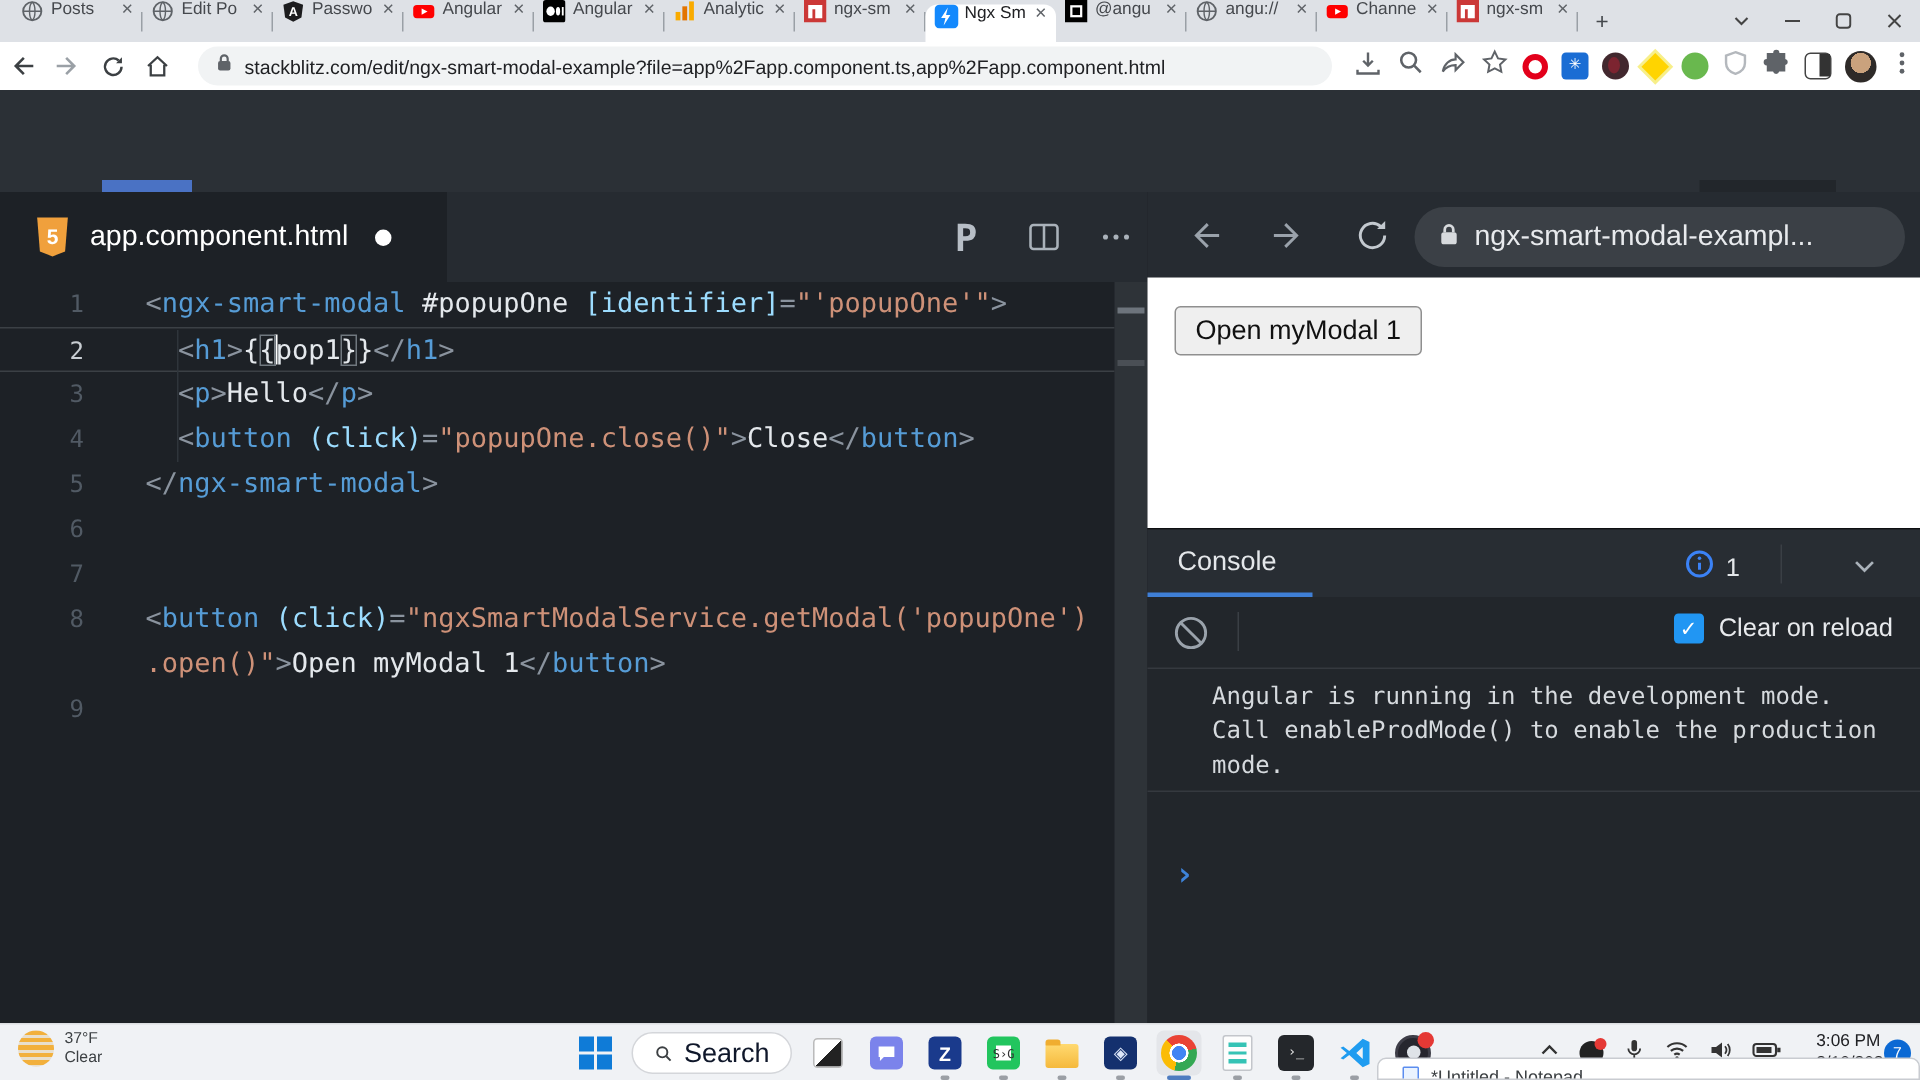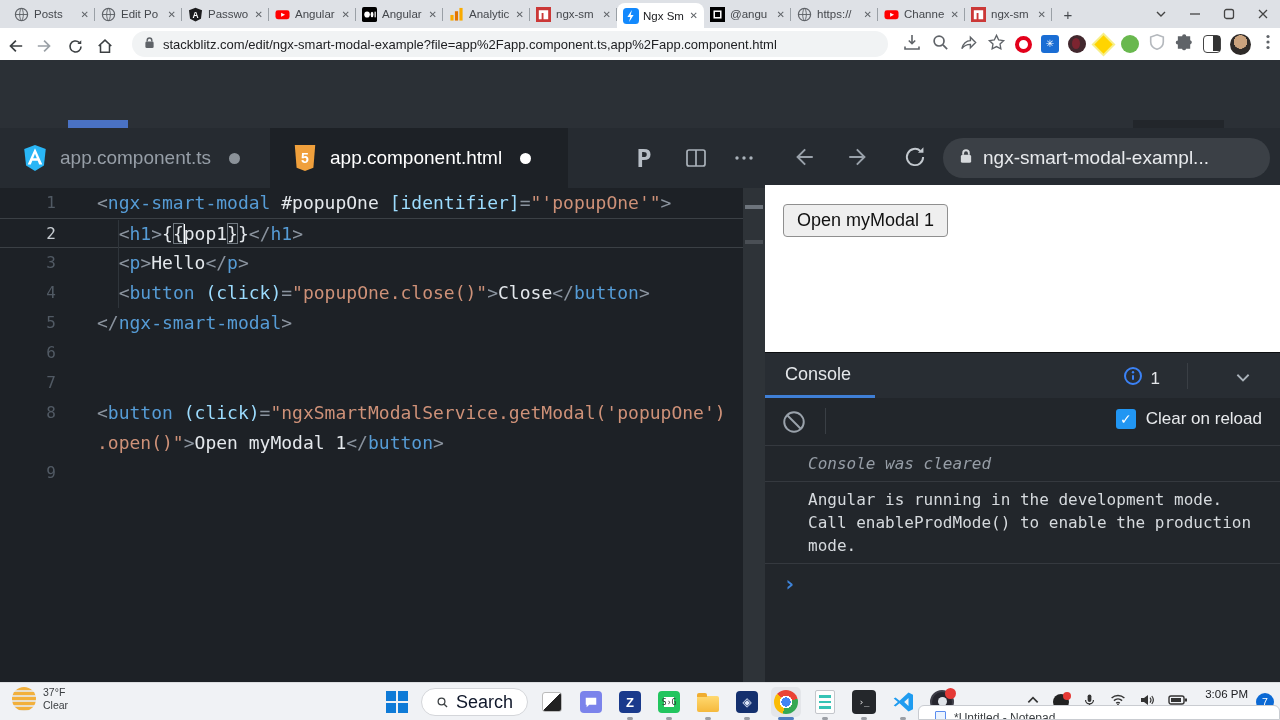--- a/index.html
+++ b/index.html
@@ -3,32 +3,32 @@
 <meta charset="utf-8">
 <style>
   *{margin:0;padding:0;box-sizing:border-box}
   html,body{width:1280px;height:720px;overflow:hidden;font-family:"Liberation Sans",sans-serif}
   #screen{position:relative;width:1280px;height:720px;background:#1d2126;overflow:hidden}
   .ic svg{display:block}
 
   
   .tabstrip{position:absolute;left:0;top:0;width:1280px;height:28px;background:#dee1e6}
   #tabs{position:absolute;left:8px;top:0;height:28px;display:flex}
-  .btab{position:relative;width:87px;height:28px;display:flex;align-items:center;gap:5px;padding:0 6px;font-size:11.5px;color:#45484d;cursor:default}
+  .btab{position:relative;width:87px;height:28px;display:flex;gap:5px;padding:0 6px;font-size:11.5px;color:#45484d;cursor:default}
   .btab .tlabel{flex:1;white-space:nowrap;overflow:hidden;max-width:50px}
   .btab .tclose{color:#5f6368;font-size:10px;flex:0 0 auto}
   .btab.active{background:#fff;border-radius:8px 8px 0 0;margin-top:3px;height:25px;color:#202124}
   .btab:not(.active)::after{content:"";position:absolute;right:0;top:8px;height:13px;width:1px;background:#9aa0a6}
   .btab .fav{width:15px;height:15px;flex:0 0 15px}
   .newtab{position:absolute;left:1058px;top:5px;width:20px;height:20px;text-align:center;line-height:19px;font-size:15px;color:#45484d;border-radius:50%}
   .winctl{position:absolute;top:0;height:28px;display:flex;align-items:center}
   .winctl span{width:34px;height:28px;display:flex;align-items:center;justify-content:center}
 
   
-  .addrbar{position:absolute;left:0;top:28px;width:1280px;height:32px;background:#fff;display:flex;align-items:flex-end}
+  .addrbar{position:absolute;left:0;top:28px;width:1280px;height:32px;background:#fff;display:flex;align-items:center}
   .navic{width:30px;height:28px;display:flex;align-items:center;justify-content:center}
   .urlpill{position:absolute;left:132px;top:3px;width:756px;height:26px;background:#f1f3f4;border-radius:14px;display:flex;align-items:center;padding:0 12px;gap:8px}
   .urltext{font-size:13px;color:#202124;white-space:nowrap;overflow:hidden}
   .addr-right{position:absolute;right:4px;top:0;height:32px;display:flex;align-items:center;gap:9px}
   .extdot{width:18px;height:18px;border-radius:4px}
   .ext-opera{width:17px;height:17px;border-radius:50%;border:4.5px solid #e3001b;background:#fff}
   .ext-blue{background:#1a6dd4;border-radius:3px;color:#fff;font-size:10px;text-align:center;line-height:18px}
   .ext-dark{border-radius:50%;background:#42282e;position:relative}
   .ext-dark::after{content:"";position:absolute;left:4px;top:3px;width:8px;height:11px;border-radius:50%;background:#7c2430}
   .ext-adblock{width:13px;height:13px;background:#ffd400;transform:rotate(45deg);margin:2px;box-shadow:0 0 0 2px #f7ef8a}
@@ -123,21 +123,21 @@
   .chromeic{width:24px;height:24px;border-radius:50%;background:
      radial-gradient(circle,#4285f4 0 27%,#fff 28% 37%,rgba(0,0,0,0) 38%),
      conic-gradient(from -45deg,#ea4335 0 120deg,#34a853 0 240deg,#fbbc05 0 360deg)}
   .notepadic{width:20px;height:24px;background:#fdfdfd;border:1px solid #c3c6cb;border-radius:2px;padding:4px 3px;display:flex;flex-direction:column;gap:3px}
   .notepadic div{height:2.5px;background:#35c3b5}
   .terminalic{background:#24272b;color:#e6e6e6;font-size:9px;font-family:"DejaVu Sans Mono",monospace;border-radius:4px;width:24px;height:24px;display:flex;align-items:center;justify-content:center}
   .obsic{position:relative;width:24px;height:24px;border-radius:50%;background:#26262e;border:2px solid #3e3e48}
   .obsic::before{content:"";position:absolute;left:6px;top:5px;width:9px;height:9px;border-radius:50%;background:#dfe3e8}
   .obsic::after{content:"";position:absolute;right:-4px;top:-4px;width:11px;height:11px;border-radius:50%;background:#e53935}
   .tray{position:absolute;right:92px;top:0;height:38px;display:flex;align-items:center;gap:13px}
-  .clock{position:absolute;right:32px;top:4px;text-align:right;font-size:11.5px;color:#202124;line-height:15px}
+  .clock{position:absolute;right:18px;top:4px;font-size:11.5px;color:#202124;line-height:15px}
   .traybadge{position:absolute;right:6px;top:10px;width:18px;height:18px;border-radius:50%;background:#0b69d4;color:#fff;font-size:10.5px;text-align:center;line-height:18px}
   .obsmini{position:relative;width:16px;height:16px;border-radius:50%;background:#222}
   .obsmini::after{content:"";position:absolute;right:-2px;top:-2px;width:8px;height:8px;border-radius:50%;background:#e53935}
 
   .tooltip{position:absolute;left:918px;top:705px;width:362px;height:15px;background:#fff;border:1px solid #c9ccd1;border-radius:6px 6px 0 0;display:flex;align-items:flex-start;gap:8px;padding:5px 0 0 16px;z-index:5;overflow:hidden}
   .tooltip .ttext{font-size:12px;color:#3c4043;white-space:nowrap}
   .ttic{width:11px;height:13px;background:#eaf3ff;border:1px solid #5b8def;border-radius:1px}
 </style>
 </head>
 <body>
@@ -219,21 +219,21 @@
               <rect x="4.5" y="4.5" width="7" height="7" fill="none" stroke="#fff" stroke-width="1.6"></rect>
             </svg></span>
      <span class="tlabel">@angu</span>
      <span class="tclose">✕</span>
    </div>
         <div class="btab ">
      <span class="fav"><svg width="15" height="15" viewBox="0 0 16 16">
               <circle cx="8" cy="8" r="6.5" fill="none" stroke="#5f6368" stroke-width="1.3"></circle>
               <path d="M1.5 8h13M8 1.5c2.6 2 2.6 11 0 13M8 1.5c-2.6 2-2.6 11 0 13" stroke="#5f6368" fill="none" stroke-width="1"></path>
             </svg></span>
-     <span class="tlabel">https://</span>
+     <span class="tlabel">angu://</span>
      <span class="tclose">✕</span>
    </div>
         <div class="btab ">
      <span class="fav"><svg width="15" height="15" viewBox="0 0 16 16">
               <rect x="0.5" y="3.5" width="15" height="9.5" rx="2.6" fill="#f00"></rect>
               <path d="M6.5 6l4.2 2.25L6.5 10.5z" fill="#fff"></path>
             </svg></span>
      <span class="tlabel">Channe</span>
      <span class="tclose">✕</span>
    </div>
@@ -360,30 +360,20 @@
         <div class="viewbtn ">Editor</div>
         <div class="viewbtn ">Preview</div>
         <div class="viewbtn active">Both</div>
       </div>
     <div class="sbavatar"></div>
   </div>
 
   <div class="editorpane">
     <div class="edtabbar">
       <div id="edtabs" style="display:flex">
-          <div class="edtab ">
-     <span class="ic ">
-              <svg width="26" height="28" viewBox="0 0 24 26">
-                <path d="M12 1 22 4.6 20.3 20 12 25 3.7 20 2 4.6z" fill="#29b6f6"></path>
-                <path d="M12 4 5.2 19h2.9l1.4-3.4h5l1.4 3.4h2.9zm0 5 1.7 4.2h-3.4z" fill="#fff"></path>
-              </svg>
-            </span>
-     <span>app.component.ts</span>
-     <span class="dirty"></span>
-   </div>
           <div class="edtab active">
      <span class="ic ">
               <svg width="26" height="28" viewBox="0 0 24 26">
                 <path d="M2.5 1h19l-1.7 21L12 25l-7.8-3z" fill="#f0a03c"></path>
                 <text x="12" y="17.5" font-size="13" fill="#fff" text-anchor="middle" font-family="sans-serif" font-weight="bold">5</text>
               </svg>
             </span>
      <span>app.component.html</span>
      <span class="dirty"></span>
    </div>
@@ -505,23 +495,20 @@
               <circle cx="12" cy="12" r="9" fill="none" stroke="#9aa2ab" stroke-width="1.8"></circle>
               <path d="M5.8 5.8l12.4 12.4" stroke="#9aa2ab" stroke-width="1.8"></path>
             </svg></span>
         <div class="condiv" style="left:60px"></div>
         <div class="checkwrap">
           <span class="checkbox">✓</span>
           <span class="checklabel">Clear on reload</span>
         </div>
       </div>
       <div class="conrows" id="conrows">
-          <div class="conrow muted">
-            <span class="rtext">Console was cleared</span>
-          </div>
           <div class="conrow log">
             <span class="rtext">Angular is running in the development mode. Call enableProdMode() to enable the production mode.</span>
           </div>
         </div>
       <div class="conprompt">›</div>
     </div>
   </div>
 
   <div class="taskbar">
     <div class="weather">

